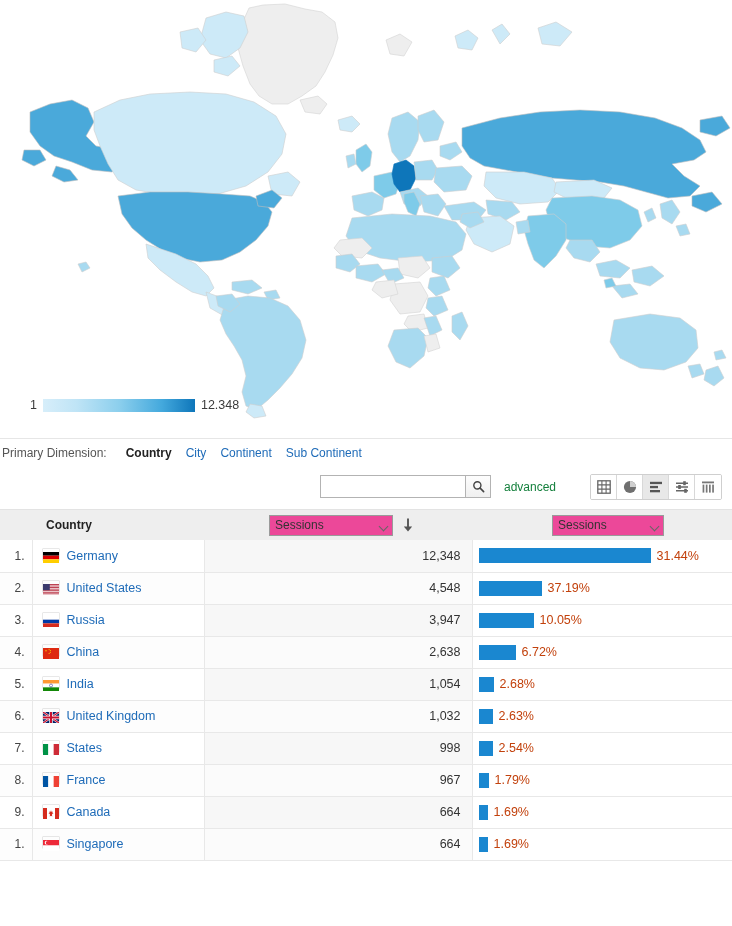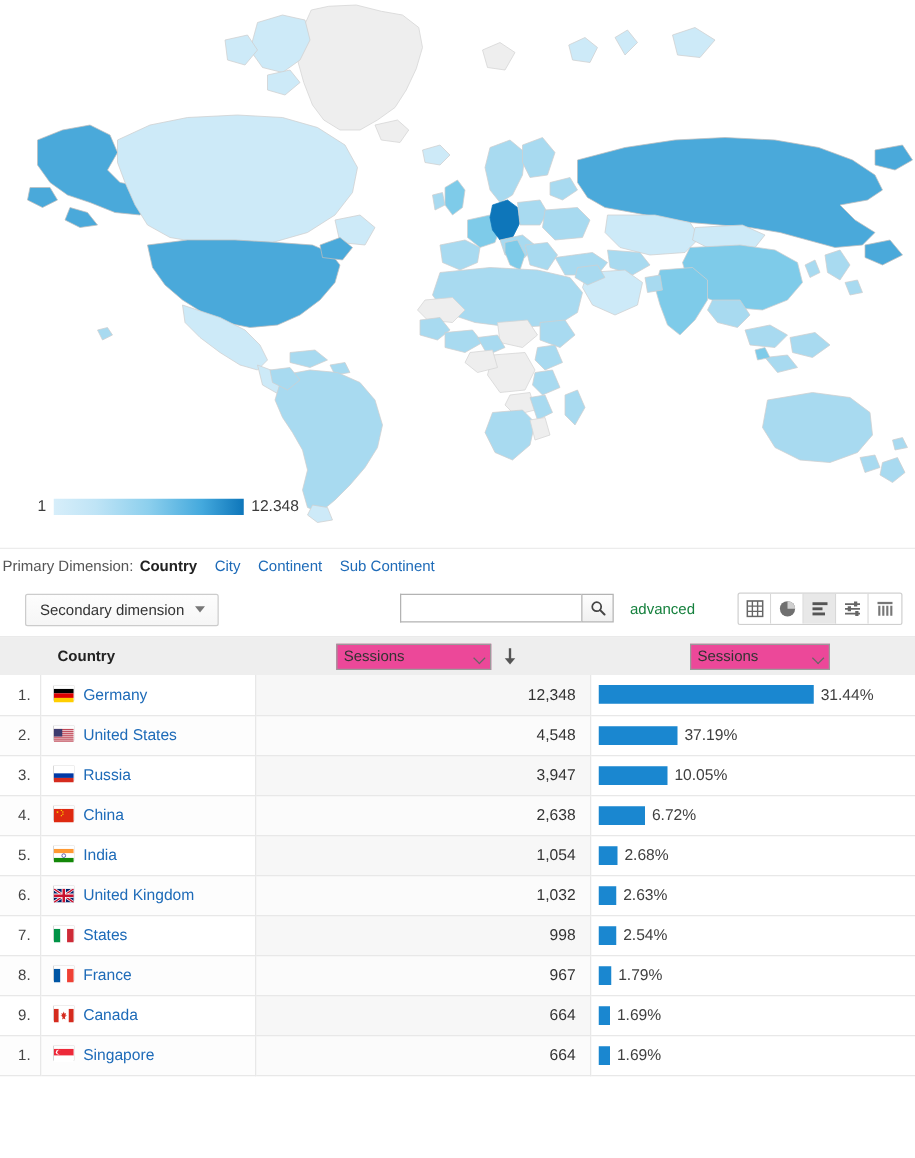--- a/index.html
+++ b/index.html
@@ -41,21 +41,21 @@
   
   #primary-dim-bar {
     height: 28px;
     padding: 0 0 0 2px;
     display: flex; align-items: center;
     font-size: 12px;
     color: #444;
     background: #fff;
     border-top: 1px solid #e6e6e6;
   }
-  #primary-dim-bar .pd-label { color: #555; margin-right: 5px; }
+  #primary-dim-bar .pd-label { color: #555; margin-right: 19px; }
   #primary-dim-bar .pd-active {
     color: #222; font-weight: bold; position: relative; margin-right: 14px;
   }
   #primary-dim-bar .pd-link {
     color: #1e6bb8; margin-right: 14px; cursor: pointer;
   }
 
   
   #control-bar {
     position: relative;
@@ -195,21 +195,21 @@
   .name-inner { display: flex; gap: 8px; }
   .country-link { font-size: 12.5px; color: #1e6bb8; cursor: pointer; white-space: nowrap; }
   .flag { width: 16px; height: 11px; display: block; flex: 0 0 16px; box-shadow: 0 0 0 0.5px rgba(0,0,0,.18); }
 
   .c-val { text-align: right; padding-right: 11px !important; font-size: 12.5px; color: #333;
            border-right: 1px solid #e8e8e8; }
 
   .c-bar { padding-left: 6px !important; }
   .bar-inner { display: flex; align-items: center; gap: 6px; }
   .bar-fill { height: 15px; background: #1a87d0; flex: 0 0 auto; }
-  .bar-pct { font-size: 12.5px; color: #404040; white-space: nowrap; }
+  .bar-pct { font-size: 12.5px; color: #c2410c; white-space: nowrap; }
 </style>
 </head>
 <body>
 
 <div id="app">
 
   <div id="map-panel">
     <svg id="map-svg" viewBox="0 0 732 438">
       <defs>
         <style>
@@ -350,24 +350,20 @@
 
   <div id="primary-dim-bar">
     <span class="pd-label">Primary Dimension:</span>
     <span class="pd-active">Country</span>
     <span class="pd-link">City</span>
     <span class="pd-link">Continent</span>
     <span class="pd-link">Sub Continent</span>
   </div>
 
   <div id="control-bar">
-    <div id="secondary-dimension">
-      <span>Secondary dimension</span>
-      <span class="caret-down"></span>
-    </div>
 
     <div id="search-wrap">
       <input id="search-input" type="text" value="" placeholder="" style="">
       <div id="search-button">
         <svg width="13" height="13" viewBox="0 0 16 16">
           <circle cx="6.6" cy="6.6" r="4.4" fill="none" stroke="#444" stroke-width="1.7"></circle>
           <line x1="10" y1="10" x2="14.3" y2="14.3" stroke="#444" stroke-width="2" stroke-linecap="round"></line>
         </svg>
       </div>
       <span id="advanced-link">advanced</span>

